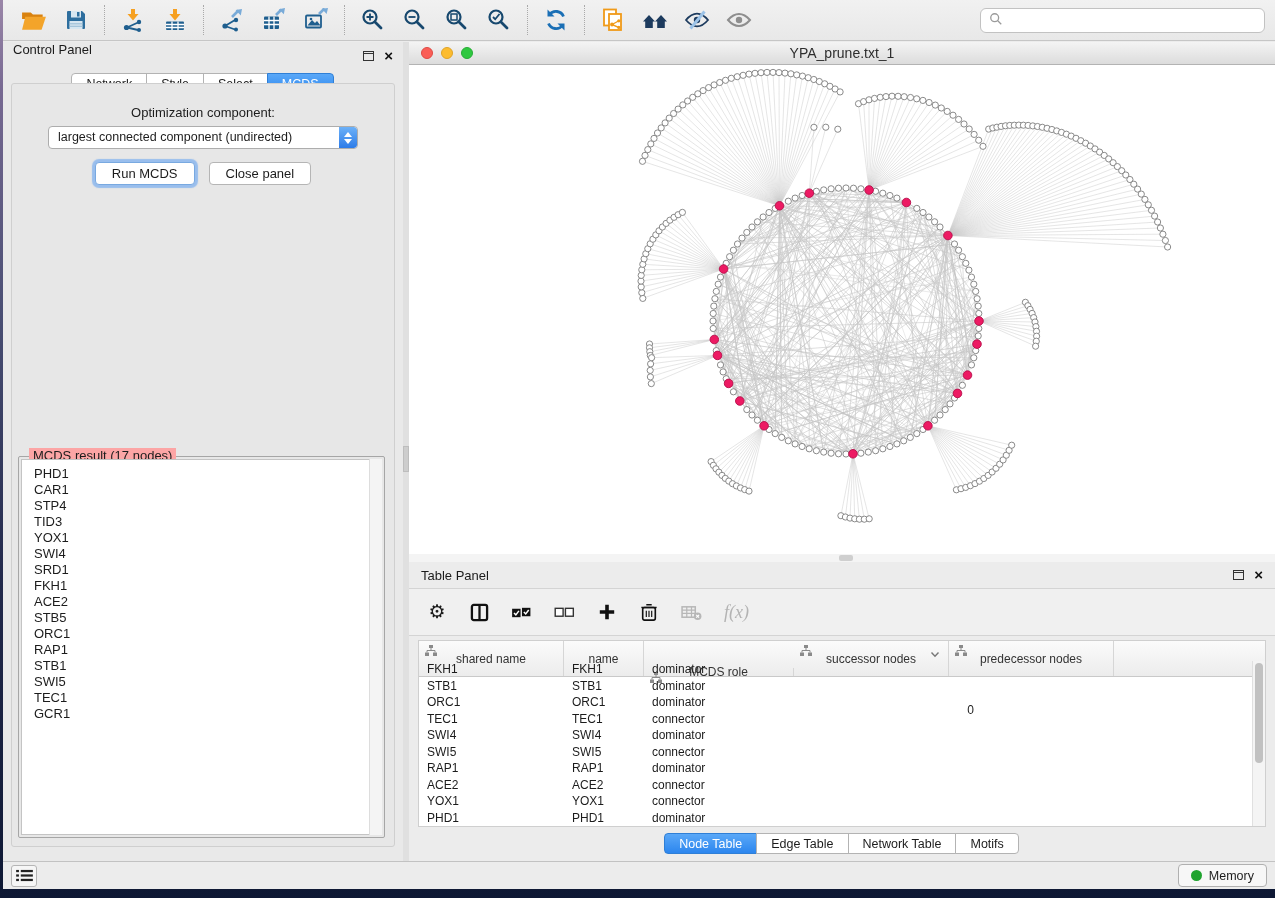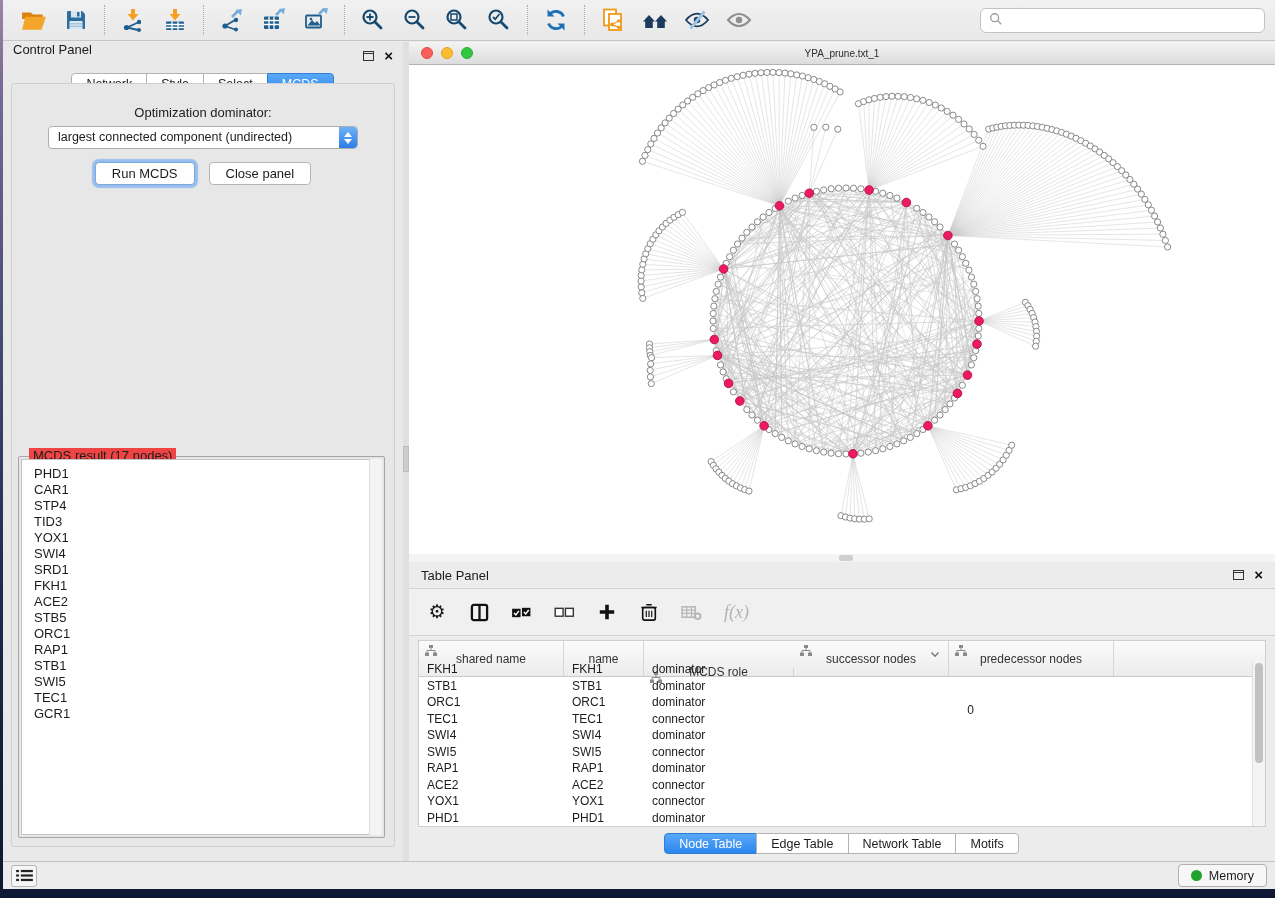--- a/index.html
+++ b/index.html
@@ -37,38 +37,38 @@
               border-radius:4px; font-size:12.5px; line-height:21px; padding:0 26px 0 9px; white-space:nowrap; overflow:hidden; }
   .stepper { position:absolute; right:0; top:0; bottom:0; width:18px; background:linear-gradient(#6db1f8,#2d7ce8);
              border-radius:0 3px 3px 0; display:flex; flex-direction:column; align-items:center; justify-content:center; gap:2px; }
   .tri-up { width:0; height:0; border-left:4px solid transparent; border-right:4px solid transparent; border-bottom:5px solid #fff; }
   .tri-dn { width:0; height:0; border-left:4px solid transparent; border-right:4px solid transparent; border-top:5px solid #fff; }
   .btn-row { position:absolute; top:78px; left:0; right:0; display:flex; justify-content:center; gap:14px; }
   .mac-btn { height:23px; padding:0 16px; background:#fff; border:1px solid #b5b5b5; border-radius:4px;
              font-size:13px; display:flex; align-items:center; }
   .mac-btn.focus { box-shadow:0 0 1px 3px rgba(110,168,240,.65); border-color:#79a9e0; }
   .groupbox { position:absolute; left:6px; right:9px; top:372px; bottom:8px; border:1px solid #a6a6a6; border-radius:2px; }
-  .gb-legend { position:absolute; top:-9px; left:10px; background:#ef4444; padding:0 4px; font-size:13px; }
+  .gb-legend { position:absolute; top:-9px; left:10px; background:#fca5a5; padding:0 4px; font-size:13px; }
   .gb-list { position:absolute; inset:2px; background:#fff; border:1px solid #c4c4c4; padding:6px 0 0 12px;
              font-size:13px; line-height:16px; overflow:hidden; }
   .gb-scroll { position:absolute; top:2px; bottom:2px; right:2px; width:13px; background:#f4f4f4; border-left:1px solid #ddd; }
   .list-item { height:16px; }
 
   
   .vsplit { position:absolute; left:400px; top:42px; width:6px; bottom:28px; background:#e0e0e0; }
   .vgrip { position:absolute; top:404px; left:0; width:6px; height:26px; background:#cdcdcd; border:1px solid #bdbdbd; }
   .hgrip { position:absolute; left:430px; top:1px; width:14px; height:6px; background:#cfcfcf; border-radius:2px; }
 
   
   .right { position:absolute; left:406px; top:42px; right:0; bottom:28px; background:#fff; }
   .net-titlebar { position:absolute; left:0; right:0; top:0; height:23px; background:linear-gradient(#f4f4f4,#dcdcdc);
                   border-bottom:1px solid #b3b3b3; display:flex; align-items:center; }
   .lights { display:flex; gap:8px; padding-left:12px; }
   .light { width:12px; height:12px; border-radius:50%; }
-  .net-title { position:absolute; left:0; right:0; text-align:center; font-size:10px; color:#2e2e2e; }
+  .net-title { position:absolute; left:0; right:0; text-align:center; font-size:14px; color:#2e2e2e; }
   .net-canvas { position:absolute; left:0; right:0; top:23px; height:489px; background:#fff; }
   .hsplit { position:absolute; left:0; right:0; top:512px; height:8px; background:#f4f4f4; }
 
   
   .table-panel { position:absolute; left:0; right:0; top:520px; bottom:0; background:#ececec; }
   .tp-header { position:absolute; left:0; right:0; top:0; height:26px; display:flex; align-items:center; padding:0 12px; }
   .tp-toolbar { position:absolute; left:0; right:0; top:26px; height:48px; background:#f0f0f0;
                 border:1px solid #d4d4d4; border-left:none; border-right:none; display:flex; align-items:center; padding:0 18px; gap:22px; }
   .tpicon { display:inline-flex; align-items:center; justify-content:center; min-width:20px; }
   .fx { font-family:"Liberation Serif", serif; font-style:italic; font-size:18px; color:#b3b3b3; }
@@ -263,21 +263,21 @@
         <span class="close-glyph">×</span>
       </span>
     </div>
     <div class="cp-tabs" id="cp-tabs">
         <div class="tab">Network</div>
         <div class="tab">Style</div>
         <div class="tab">Select</div>
         <div class="tab active">MCDS</div>
       </div>
     <div class="tab-content">
-      <div class="opt-label">Optimization dominator:</div>
+      <div class="opt-label">Optimization component:</div>
       <div class="dropdown">
         <span>largest connected component (undirected)</span>
         <span class="stepper">
             <span class="tri-up"></span>
             <span class="tri-dn"></span>
           </span>
       </div>
       <div class="btn-row">
         <div class="mac-btn focus">Run MCDS</div>
         <div class="mac-btn">Close panel</div>

